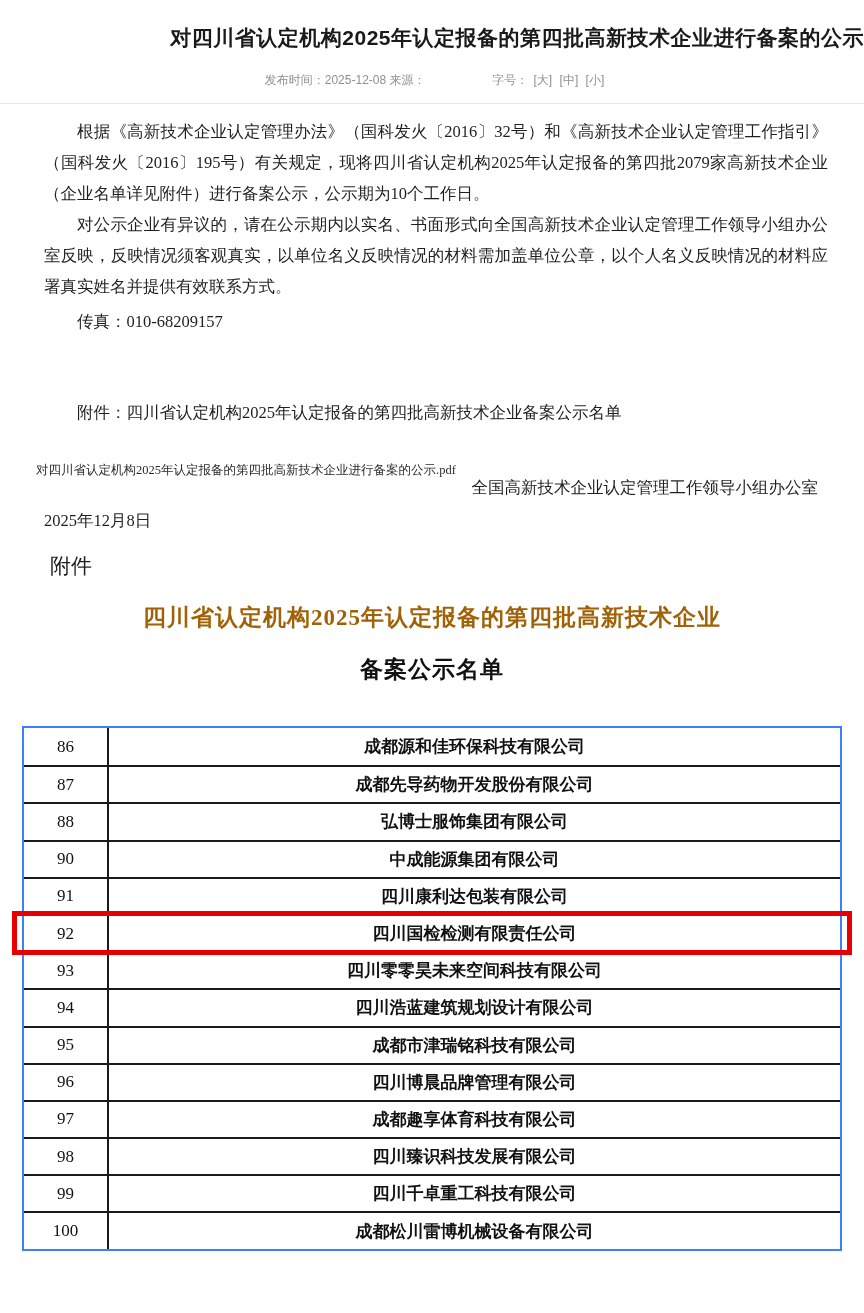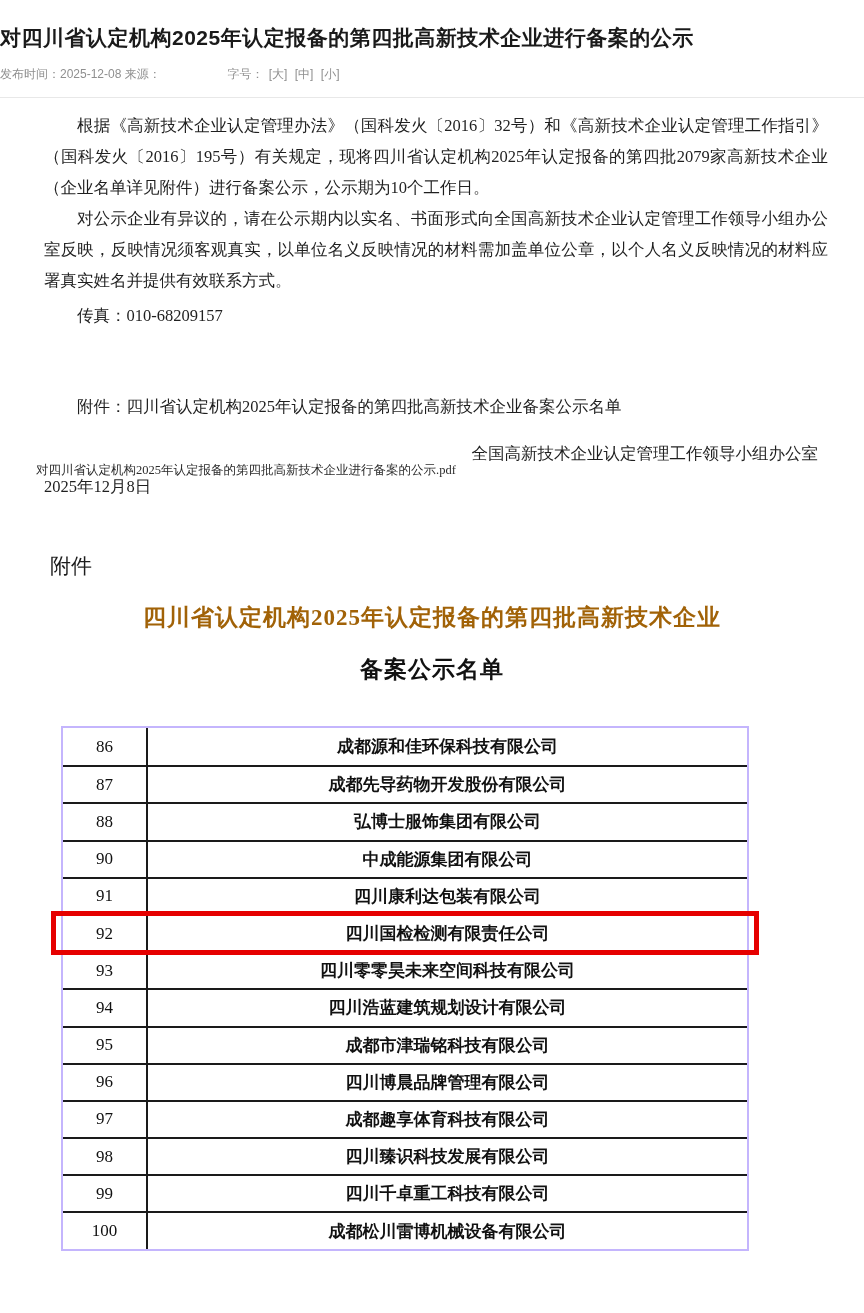--- a/index.html
+++ b/index.html
@@ -9,33 +9,34 @@
     height: 1313px;
     overflow: hidden;
     font-family: "Liberation Serif", "DejaVu Serif", serif;
     color: #222;
     position: relative;
   }
 
   
   .page-header { padding-top: 24px; }
   .page-title {
-    text-align: left;
+    text-align: right;
     font-family: "Liberation Sans", "DejaVu Sans", sans-serif;
     font-weight: bold;
     font-size: 21px;
     color: #1a1a1a;
     letter-spacing: 0.5px;
   }
   .meta-line {
-    margin-top: 14px;
-    text-align: left;
+    margin-top: 20px;
+    text-align: center;
     font-family: "Liberation Sans", "DejaVu Sans", sans-serif;
     font-size: 12px;
     color: #8f8f8f;
+    padding-left: 7px;
   }
   .meta-line .gap { display: inline-block; width: 60px; }
   .meta-line .fs-btn { color: #8f8f8f; cursor: pointer; margin: 0 2px; }
   .header-divider {
     margin-top: 14px;
     border-bottom: 1px solid #e8e8e8;
   }
 
   
   .doc-body {
@@ -44,21 +45,21 @@
     line-height: 31px;
     color: #1f1f1f;
     text-align: justify;
   }
   .doc-body p.indent { text-indent: 2em; }
   .fax-line { text-indent: 2em; margin-top: 4px; }
   .attachment-ref { text-indent: 2em; margin-top: 60px; }
   .signature-line {
     text-align: right;
     padding-right: 10px;
-    margin-top: 16px;
+    margin-top: 44px;
   }
   .signature-date {
     text-align: left;
     padding-right: 92px;
     margin-top: 2px;
   }
 
   
   .pdf-link-wrap {
     position: absolute;
@@ -96,23 +97,22 @@
     font-weight: bold;
     color: #111;
     letter-spacing: 1px;
   }
 
   
   .company-table {
     position: absolute;
     left: 22px;
     top: 726px;
-    width: 688px;
-    border: 2px solid #c4b5fd;
-    margin-left: 39px;
+    width: 820px;
+    border: 2px solid #3b82f6;
   }
   .t-row {
     display: flex;
     height: 37.2px;
     border-top: 2px solid #1a1a1a;
     position: relative;
     background: #fff;
   }
   .t-row:first-child { border-top: none; }
   .cell-num {

